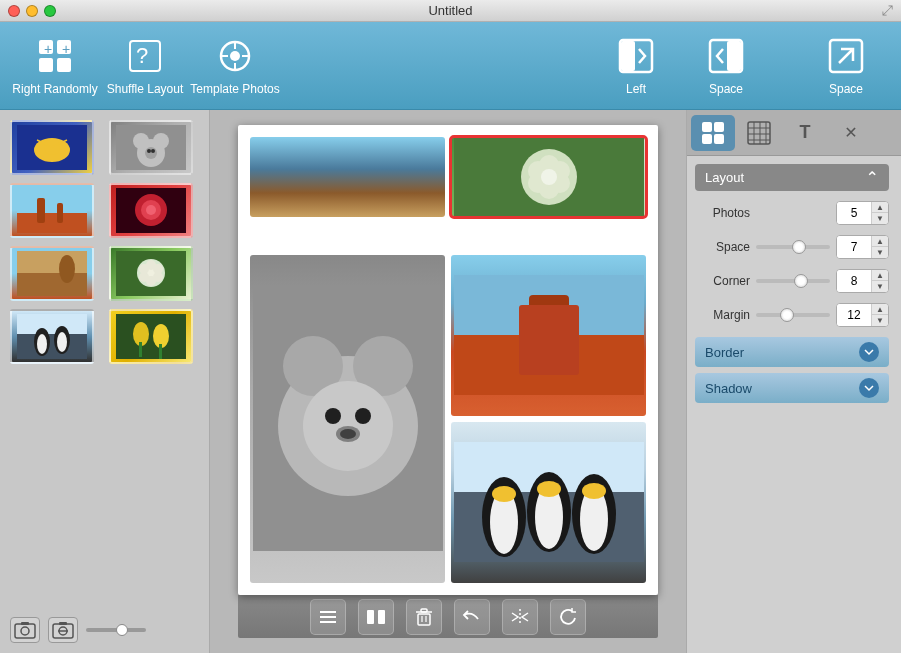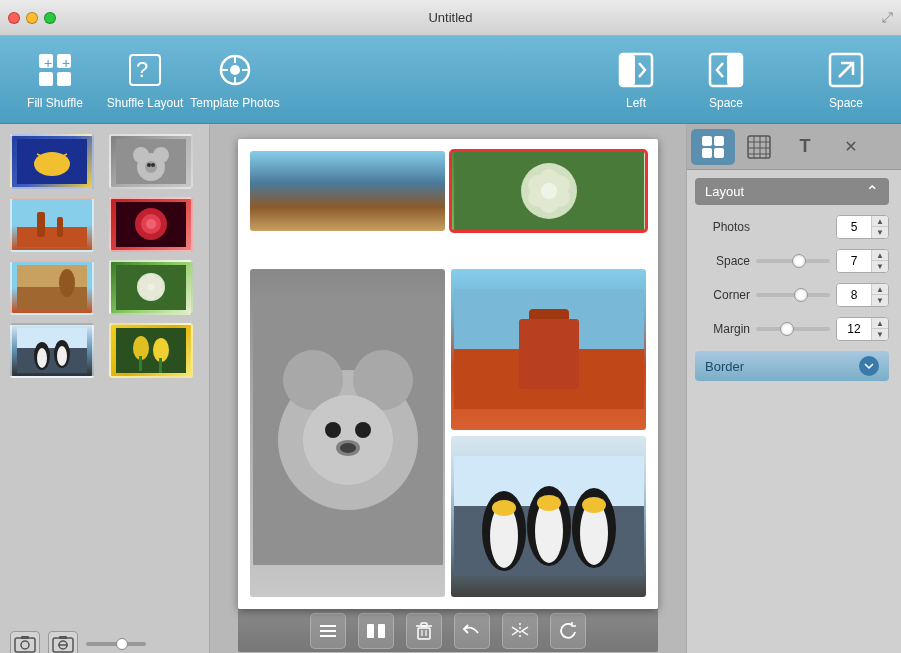--- a/index.html
+++ b/index.html
@@ -7,21 +7,21 @@
       width: 901px;
       height: 653px;
       background: #c0c0c0;
       font-family: -apple-system, 'Helvetica Neue', Arial, sans-serif;
       font-size: 12px;
       overflow: hidden;
     }
 
     
     .title-bar {
-      height: 36px;
+      height: 22px;
       background: linear-gradient(to bottom, #ebebeb, #d0d0d0);
       display: flex;
       align-items: center;
       justify-content: center;
       border-bottom: 1px solid #b0b0b0;
       position: relative;
     }
     .title-bar-buttons {
       position: absolute;
       left: 8px;
@@ -378,21 +378,21 @@
     <div class="toolbar-icon">
       <svg width="38" height="38" viewBox="0 0 38 38">
         <rect x="3" y="3" width="14" height="14" rx="2" fill="white"></rect>
         <rect x="21" y="3" width="14" height="14" rx="2" fill="white"></rect>
         <rect x="3" y="21" width="14" height="14" rx="2" fill="white"></rect>
         <rect x="21" y="21" width="14" height="14" rx="2" fill="white"></rect>
         <text x="8" y="17" fill="#5a9ec0" font-size="14">+</text>
         <text x="26" y="17" fill="#5a9ec0" font-size="14">+</text>
       </svg>
     </div>
-    <span class="toolbar-label">Fill Shuffle</span>
+    <span class="toolbar-label">Right Randomly</span>
   </div>
 
   <div class="toolbar-item">
     <div class="toolbar-icon">
       <svg width="38" height="38" viewBox="0 0 38 38">
         <rect x="4" y="4" width="30" height="30" rx="3" fill="none" stroke="white" stroke-width="2"></rect>
         <text x="10" y="26" fill="white" font-size="22">?</text>
       </svg>
     </div>
     <span class="toolbar-label">Shuffle Layout</span>
@@ -758,15 +758,23 @@
 
       <div class="expandable-section">
         <span class="expandable-label">Border</span>
         <div class="expandable-chevron">
           <svg width="12" height="12" viewBox="0 0 12 12">
             <polyline points="2,4 6,8 10,4" fill="none" stroke="white" stroke-width="1.5"></polyline>
           </svg>
         </div>
       </div>
 
+      <div class="expandable-section">
+        <span class="expandable-label">Shadow</span>
+        <div class="expandable-chevron">
+          <svg width="12" height="12" viewBox="0 0 12 12">
+            <polyline points="2,4 6,8 10,4" fill="none" stroke="white" stroke-width="1.5"></polyline>
+          </svg>
+        </div>
+      </div>
     </div>
   </div>
 </div>
 
 </body></html>

